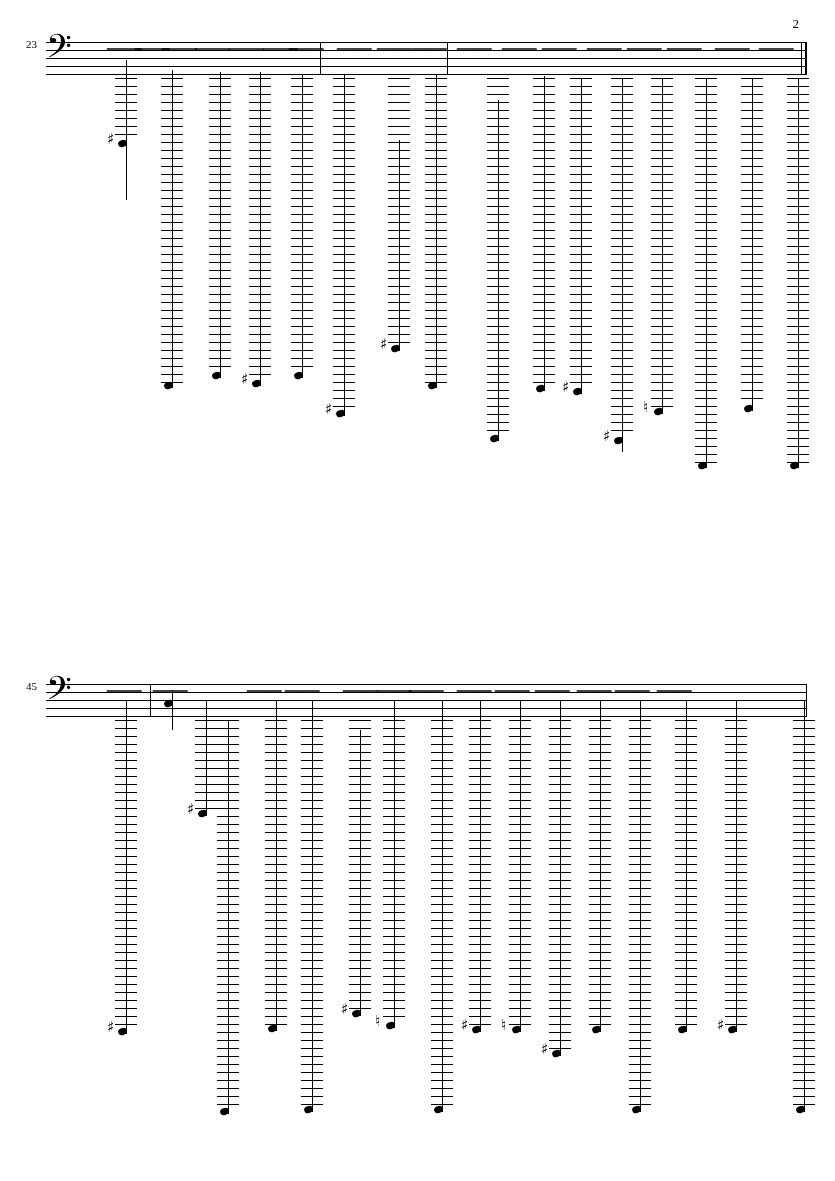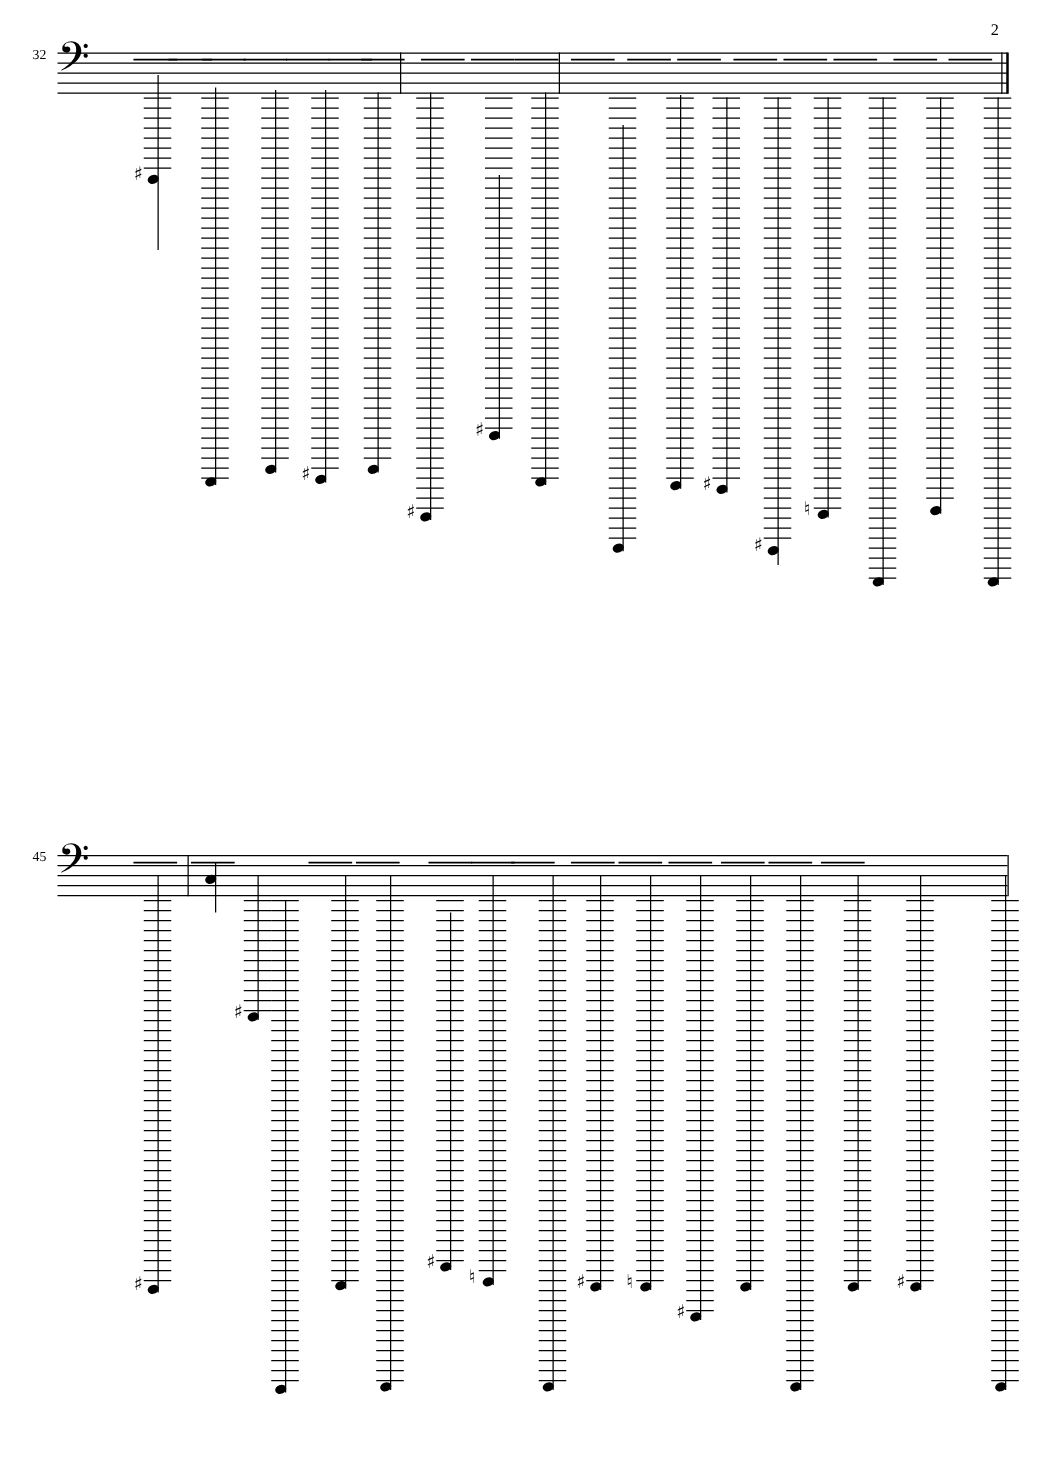--- a/index.html
+++ b/index.html
@@ -110,21 +110,21 @@
     width: 100%;
   }
 </style>
 </head>
 <body>
 
 <div class="page">
 
   <div class="page-number">2</div>
 
-  <div class="measure-number" style="left:26px; top:38px;">32</div>
+  <div class="measure-number" style="left:26px; top:38px;">23</div>
 
   <div class="system" id="sys1" style="top:42px; height:0;">
     <div class="staff-lines">
         <i></i>
         <i></i>
         <i></i>
         <i></i>
         <i></i>
       </div>
     <div class="clef" style="left:0px; top:-12px;">𝄢</div>

